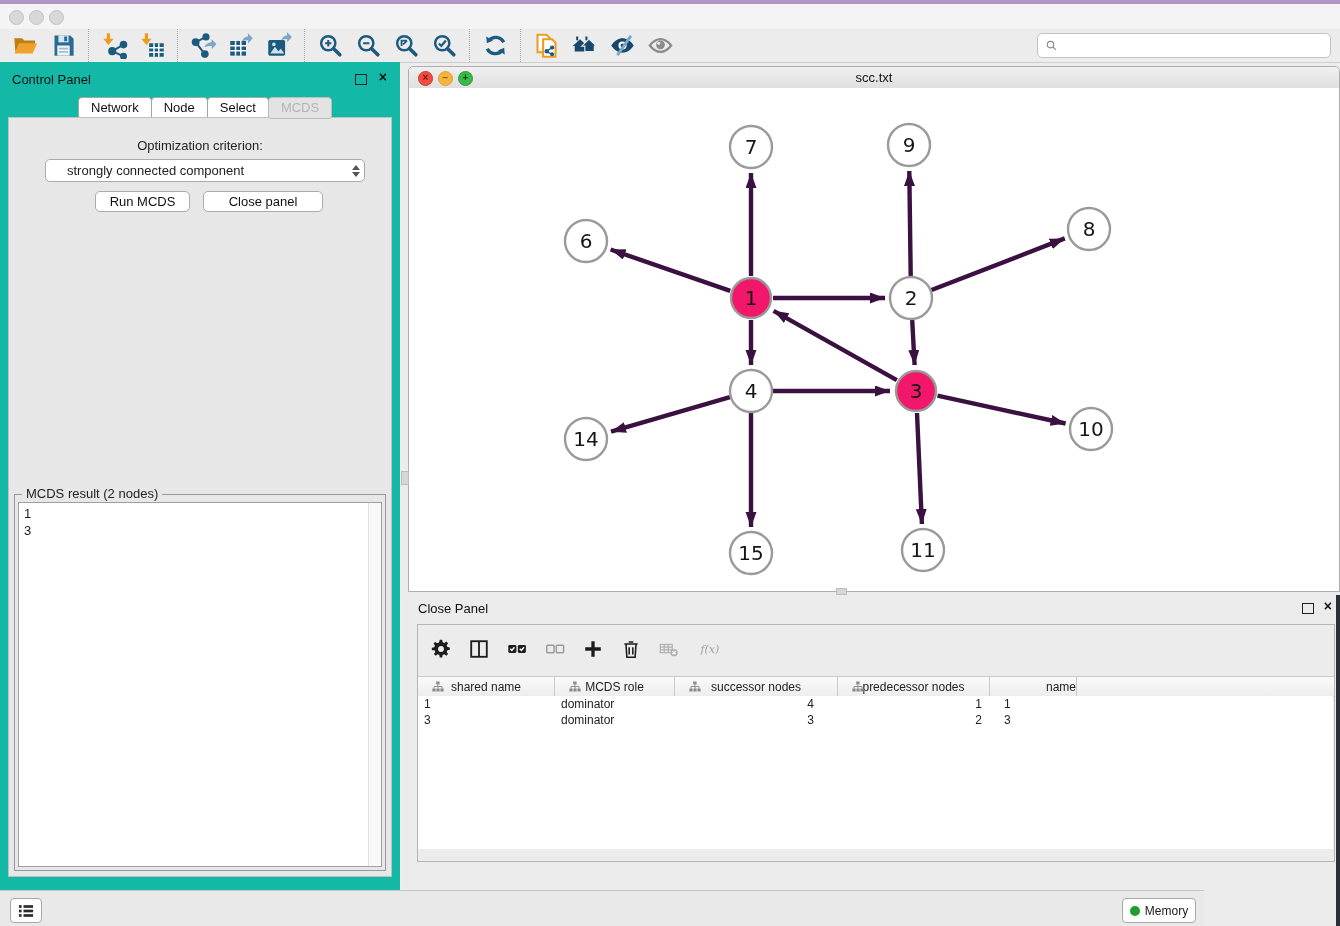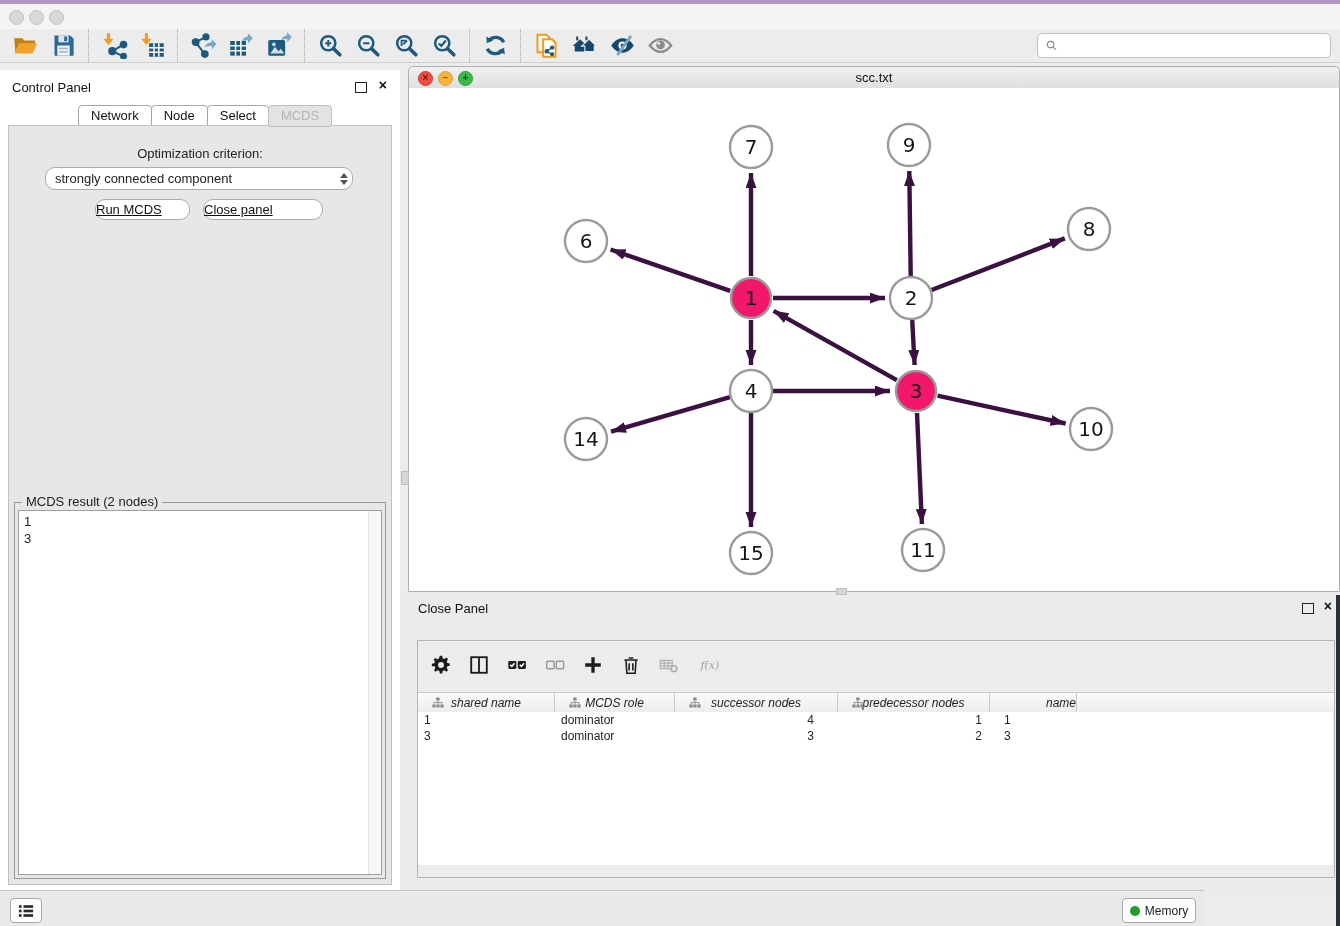--- a/index.html
+++ b/index.html
@@ -14,61 +14,61 @@
   .win-title{position:absolute;left:0;right:0;top:5px;text-align:center;color:#a2a2a2;}
   .toolbar{left:0;top:29px;width:1340px;height:33px;background:#ececec;border-bottom:1px solid #cfcfcf;display:flex;align-items:center;}
   .tb-group{display:flex;align-items:center;height:100%;padding:0 6px;}
   .tb-group + .tb-group{border-left:1px dotted #a8a8a8;}
   .tb-btn{width:38px;height:30px;display:flex;align-items:center;justify-content:center;cursor:default;}
   .tb-btn svg{width:27px;height:27px;}
   .searchbox{position:absolute;right:9px;top:4px;width:292px;height:23px;background:#fff;border:1px solid #c3c3c3;border-radius:5px;display:flex;align-items:center;}
   .searchbox svg{width:15px;height:15px;margin:0 4px 0 6px;flex:0 0 auto;}
   .searchbox input{border:none;outline:none;flex:1;height:18px;font:inherit;background:transparent;}
   
-  .cp{left:0;top:62px;width:400px;height:828px;background:#ffffff;margin-top:8px;}
+  .cp{left:0;top:62px;width:400px;height:828px;background:#14b8a6;}
   .panel-head{position:absolute;left:12px;top:10px;color:#111;}
   .float-btn{position:absolute;top:12px;width:10px;height:9px;border:1.5px solid #222;background:transparent;}
   .close-btn{position:absolute;top:7px;font-weight:bold;font-size:14px;color:#111;}
   .tabbar{position:absolute;display:flex;}
   .tab{height:20px;line-height:20px;padding:0 12px;background:#fff;border:1px solid #a6a6a6;border-radius:4px 4px 3px 3px;margin-right:-1px;text-align:center;color:#111;}
   .tab.active{background:#e3e3e3;color:#b4b4b4;border-color:#bdbdbd;z-index:2;}
   .cp-body{position:absolute;left:8px;top:55px;width:382px;height:758px;background:#e7e7e7;border:1px solid #c0c0c0;}
   .opt-label{position:absolute;left:0;width:100%;top:20px;text-align:center;}
-  .dropdown{position:absolute;left:36px;top:41px;width:306px;height:21px;background:#fff;border:1px solid #ababab;border-radius:10px;display:flex;align-items:center;}
+  .dropdown{position:absolute;left:36px;top:41px;width:306px;height:21px;background:#fff;border:1px solid #ababab;border-radius:5px;display:flex;align-items:center;padding-left:12px;}
   .dropdown .dd-text{flex:1;padding-left:9px;white-space:nowrap;overflow:hidden;}
   .stepper{width:17px;height:100%;display:flex;flex-direction:column;align-items:center;justify-content:center;gap:2px;}
   .stepper i{width:0;height:0;border-left:4px solid transparent;border-right:4px solid transparent;display:block;}
   .stepper .up{border-bottom:5px solid #555;}
   .stepper .dn{border-top:5px solid #555;}
-  .pbtn{position:absolute;height:21px;background:#fff;border:1px solid #ababab;border-radius:10px;text-align:left;line-height:20px;padding:0;font:inherit;color:#111;text-decoration:underline;}
+  .pbtn{position:absolute;height:21px;background:#fff;border:1px solid #ababab;border-radius:5px;text-align:center;line-height:20px;padding:0;font:inherit;color:#111;}
   .groupbox{position:absolute;left:5px;top:376px;width:370px;height:375px;border:1px solid #9a9a9a;}
   .groupbox-label{position:absolute;left:7px;top:-9px;background:#e7e7e7;padding:0 4px;}
   .resultarea{position:absolute;left:3px;top:7px;right:3px;bottom:3px;background:#fff;border:1px solid #9f9f9f;overflow:hidden;}
   .resultarea .lines{position:absolute;left:5px;top:2px;line-height:17px;white-space:pre;}
   .resultarea .vtrack{position:absolute;right:0;top:0;bottom:0;width:12px;background:#f8f8f8;border-left:1px solid #e2e2e2;}
   
   .netwin{left:408px;top:66px;width:932px;height:526px;background:#fff;border:1px solid #aeaeae;border-radius:5px 5px 0 0;box-sizing:border-box;}
   .netwin-titlebar{position:absolute;left:0;top:0;right:0;height:21px;background:linear-gradient(#f0f0f0,#dfdfdf);border-bottom:1px solid #bcbcbc;border-radius:5px 5px 0 0;}
   .nw-dot{position:absolute;top:4px;width:13px;height:13px;border-radius:50%;text-align:center;line-height:12px;font-size:10px;font-weight:bold;}
   .nw-close{background:#ee4d42;border:1px solid #d2382e;color:#7e100b;}
   .nw-min{background:#f5b43d;border:1px solid #dfa02e;color:#8e5f10;}
   .nw-zoom{background:#3cb848;border:1px solid #2e9e39;color:#0c5a14;}
   .net-title{position:absolute;left:0;right:0;top:3px;text-align:center;color:#111;}
   .canvas{position:absolute;left:0;top:21px;right:0;bottom:0;background:#fff;overflow:hidden;}
   .grip-left{left:401px;top:471px;width:6px;height:12px;background:#d6d6d6;border:1px solid #bdbdbd;}
   .grip-bottom{left:836px;top:588px;width:9px;height:5px;background:#d6d6d6;border:1px solid #bdbdbd;}
   
   .tp{left:402px;top:595px;width:938px;height:295px;background:#ebebeb;}
-  .tp-inner{position:absolute;left:15px;top:45px;width:916px;height:236px;border:1px solid #b5b5b5;background:#ececec;}
+  .tp-inner{position:absolute;left:15px;top:29px;width:916px;height:236px;border:1px solid #b5b5b5;background:#ececec;}
   .tp-toolbar{position:absolute;left:4px;top:4px;height:40px;display:flex;align-items:center;}
   .tp-btn{height:34px;display:flex;align-items:center;justify-content:center;width:38px;}
   .tp-btn svg{width:22px;height:22px;}
   .tp-btn.wide{width:44px;}
   .thead{position:absolute;left:0;top:51px;right:0;height:19px;background:linear-gradient(#fafafa,#ededed);border-top:1px solid #c9c9c9;border-bottom:1px solid #c9c9c9;display:flex;}
-  .th{box-sizing:border-box;border-right:1px solid #c9c9c9;display:flex;align-items:center;justify-content:center;gap:6px;font-size:12px;color:#222;position:relative;font-style:italic;}
+  .th{box-sizing:border-box;border-right:1px solid #c9c9c9;display:flex;align-items:center;justify-content:center;gap:6px;font-size:12px;color:#222;position:relative;}
   .th svg{width:12px;height:12px;position:absolute;left:7px;}
   .tbody{position:absolute;left:0;top:71px;right:1px;height:153px;background:#fff;}
   .trow{display:flex;height:16px;align-items:center;font-size:12px;}
   .td{box-sizing:border-box;overflow:hidden;white-space:nowrap;}
   .tp-tabbar{position:absolute;left:50%;transform:translateX(-50%);top:270px;display:flex;}
   
   .statusbar{left:0;top:890px;width:1204px;height:36px;background:#e9e9e9;border-top:1px solid #c6c6c6;}
   .sb-btn{position:absolute;top:7px;height:23px;background:#fdfdfd;border:1px solid #a8a8a8;border-radius:4px;display:flex;align-items:center;justify-content:center;}
   .memory-dot{width:10px;height:10px;border-radius:50%;background:#1f9e2c;margin-right:5px;}
   .right-sliver{right:0;top:595px;width:4px;height:331px;background:#2a2f3a;}

